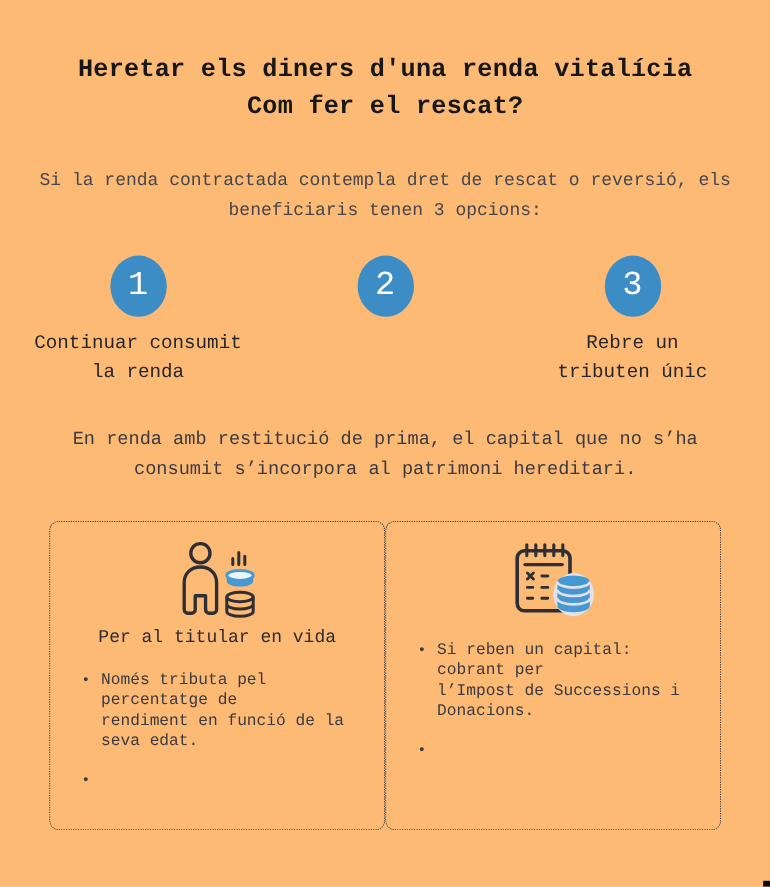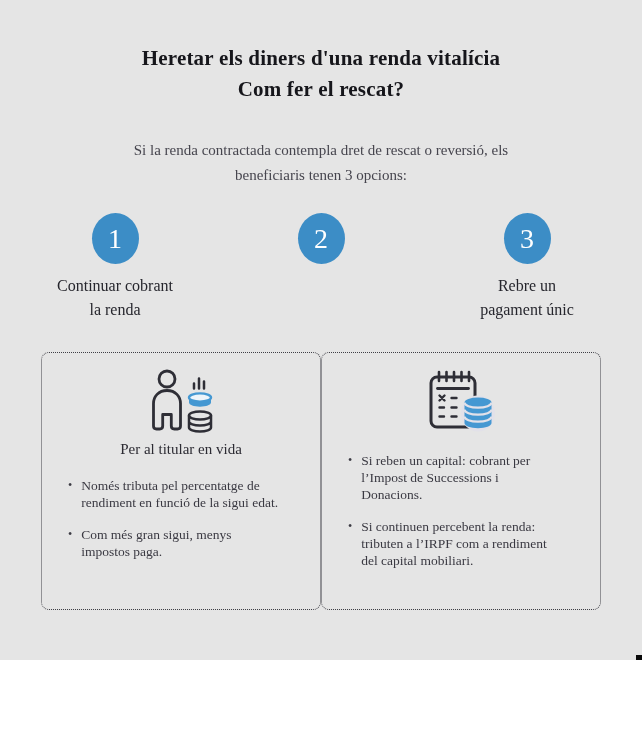--- a/index.html
+++ b/index.html
@@ -1,22 +1,22 @@
 <!DOCTYPE html>
 <html><head>
 <meta charset="utf-8">
 <style>
   html,body{margin:0;padding:0;}
   .canvas{
     position:relative;
     width:642px;
-    height:660px;
-    background:#e5e5e5;
+    height:739px;
+    background:#fdba74;
     overflow:hidden;
-    font-family:Liberation Serif, serif;
+    font-family:Liberation Mono, monospace;
   }
   .title{
     margin:0;
     padding-top:43px;
     text-align:center;
     font-size:21px;
     line-height:31px;
     font-weight:700;
     letter-spacing:.2px;
     color:#16161b;
@@ -110,33 +110,35 @@
 
   <h1 class="title">Heretar els diners d'una renda vitalícia
 Com fer el rescat?</h1>
 
   <p class="intro">Si la renda contractada contempla dret de rescat o reversió, els
 beneficiaris tenen 3 opcions:</p>
 
   <div class="options">
     <div class="option">
       <div class="num">1</div>
-      <div class="opt-label">Continuar cobrant
+      <div class="opt-label">Continuar consumit
 la renda</div>
     </div>
     <div class="option">
       <div class="num">2</div>
     </div>
     <div class="option">
       <div class="num">3</div>
       <div class="opt-label">Rebre un
-pagament únic</div>
+tributen únic</div>
     </div>
   </div>
 
+  <p class="note">En renda amb restitució de prima, el capital que no s’ha
+consumit s’incorpora al patrimoni hereditari.</p>
 
   <div class="cards">
 
     <div class="card">
       <svg class="card-icon" width="72" height="64" viewBox="0 0 72 64" fill="none">
 
         <circle cx="22" cy="10" r="8" stroke="#2e2e36" stroke-width="2.8"></circle>
         <path d="M22 21.5 c-8.5 0 -13.5 6 -13.5 13 V57 c0 1.7 1.3 3 3 3 h3.2 c1.7 0 3 -1.3 3 -3 V45.5 h8.6 V57 c0 1.7 1.3 3 3 3 h3.2 c1.7 0 3 -1.3 3 -3 V34.5 c0 -7 -5 -13 -13.5 -13 Z" stroke="#2e2e36" stroke-width="2.8" stroke-linejoin="round"></path>
 
         <path d="M49 19.5 v-5 M54 19.5 v-10 M59 19.5 v-7" stroke="#2e2e36" stroke-width="2.5" stroke-linecap="round"></path>
@@ -145,26 +147,24 @@
         <ellipse cx="55" cy="28.5" rx="11" ry="4.1" fill="#edf4fa" stroke="#4598d2" stroke-width="2.4"></ellipse>
 
         <ellipse cx="55" cy="46.5" rx="11" ry="4" stroke="#2e2e36" stroke-width="2.5"></ellipse>
         <path d="M44 46.5 V58.5 c0 2.2 4.9 4 11 4 s11 -1.8 11 -4 V46.5 M44 52.5 c0 2.2 4.9 4 11 4 s11 -1.8 11 -4" stroke="#2e2e36" stroke-width="2.5"></path>
       </svg>
       <div class="card-title">Per al titular en vida</div>
       <div class="bullets">
         <div class="bullet">
           <span class="dot">•</span>
           <span class="btext">Només tributa pel percentatge de
-rendiment en funció de la sigui edat.</span>
-        </div>
-        <div class="bullet">
-          <span class="dot">•</span>
-          <span class="btext">Com més gran sigui, menys
-impostos paga.</span>
+rendiment en funció de la seva edat.</span>
+        </div>
+        <div class="bullet">
+          <span class="dot">•</span>
         </div>
       </div>
     </div>
 
     <div class="card">
       <svg class="card-icon" width="72" height="64" viewBox="0 0 72 64" fill="none">
 
         <rect x="6" y="8" width="44" height="50" rx="6" stroke="#2e2e36" stroke-width="3"></rect>
 
         <path d="M14 3 v9 M21.5 3 v9 M29 3 v9 M36.5 3 v9 M44 3 v9" stroke="#2e2e36" stroke-width="2.6" stroke-linecap="round"></path>
@@ -183,23 +183,20 @@
       </svg>
       <div class="bullets">
         <div class="bullet">
           <span class="dot">•</span>
           <span class="btext">Si reben un capital: cobrant per
 l’Impost de Successions i
 Donacions.</span>
         </div>
         <div class="bullet">
           <span class="dot">•</span>
-          <span class="btext">Si continuen percebent la renda:
-tributen a l’IRPF com a rendiment
-del capital mobiliari.</span>
         </div>
       </div>
     </div>
 
   </div>
 
   <div class="corner-mark"></div>
 </div>
 
 </body></html>

